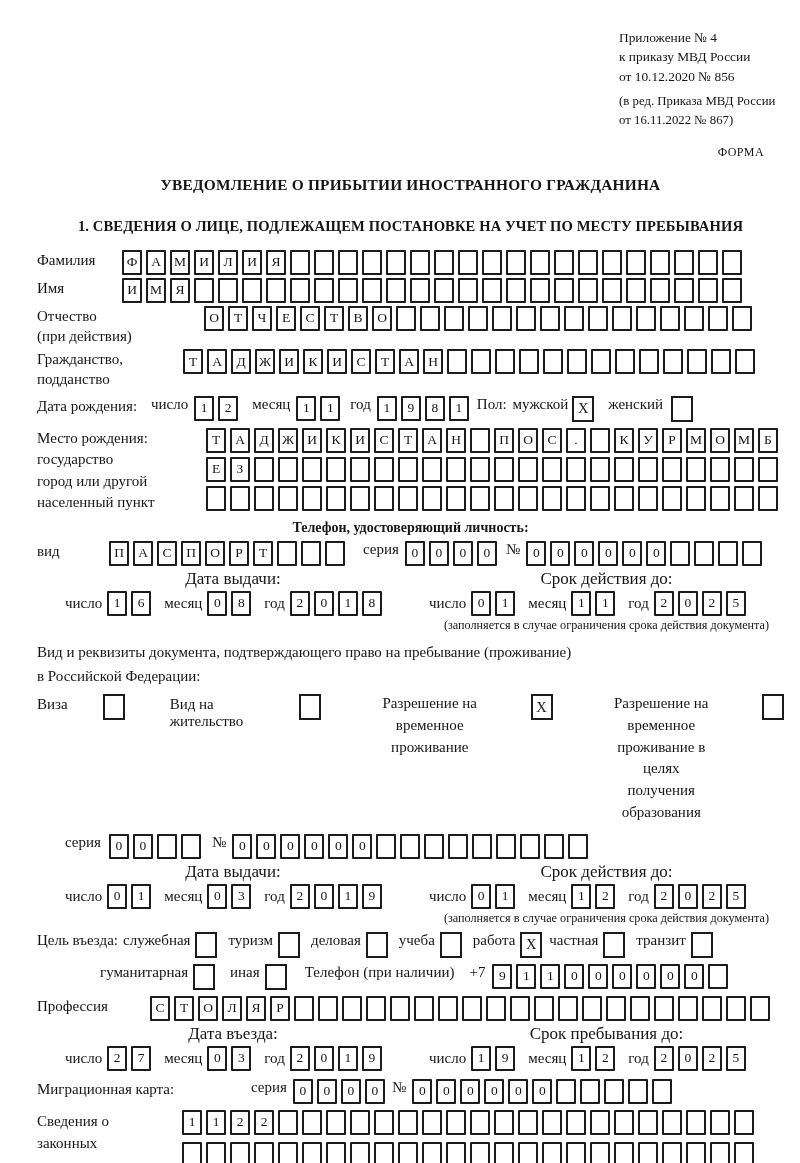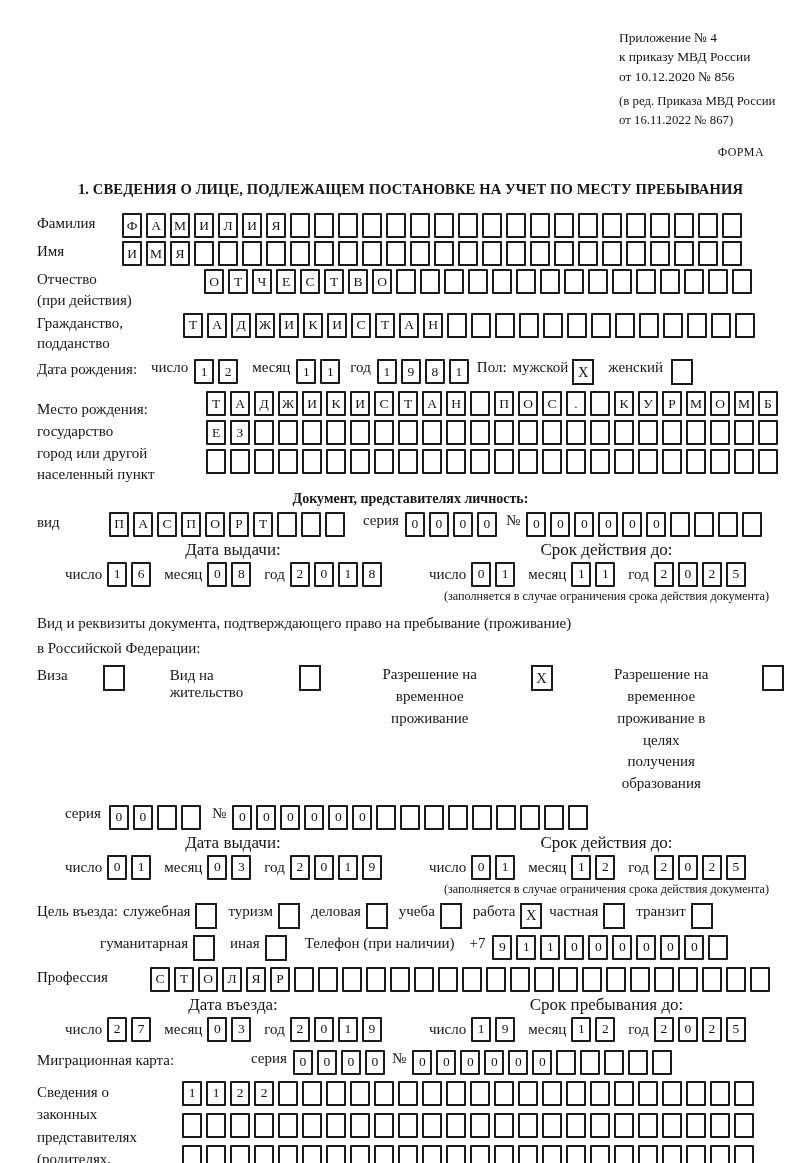--- a/index.html
+++ b/index.html
@@ -73,20 +73,21 @@
     <div class="pre">Приложение № 4
 к приказу МВД России
 от 10.12.2020 № 856</div>
     <div class="pre edition">(в ред. Приказа МВД России
 от 16.11.2022 № 867)</div>
   </div>
 
   <div class="forma">ФОРМА</div>
 
   <div class="title">
+    <div>УВЕДОМЛЕНИЕ О ПРИБЫТИИ ИНОСТРАННОГО ГРАЖДАНИНА</div>
   </div>
 
   <div class="sec-head">1. СВЕДЕНИЯ О ЛИЦЕ, ПОДЛЕЖАЩЕМ ПОСТАНОВКЕ НА УЧЕТ ПО МЕСТУ ПРЕБЫВАНИЯ</div>
 
   <div class="row">
     <div class="lbl w-surname">Фамилия</div>
     <div class="cells">
         <span class="cell">Ф</span>
         <span class="cell">А</span>
         <span class="cell">М</span>
@@ -229,21 +230,21 @@
         <span class="cell">1</span>
       </div>
     <span class="dlbl">Пол:</span>
     <span class="dlbl" style="margin-right:4px;">мужской</span>
     <span class="checkbox">X</span>
     <span class="dlbl" style="margin-left:14px;margin-right:8px;">женский</span>
     <span class="checkbox"></span>
   </div>
 
   <div class="row top mt6">
-    <div class="lbl w-bplace pre" style="line-height:1.44;margin-top:8px;">Место рождения:
+    <div class="lbl w-bplace pre" style="line-height:1.44;">Место рождения:
 государство
 город или другой
 населенный пункт</div>
     <div class="stack">
       <div class="cells">
           <span class="cell">Т</span>
           <span class="cell">А</span>
           <span class="cell">Д</span>
           <span class="cell">Ж</span>
           <span class="cell">И</span>
@@ -315,21 +316,21 @@
           <span class="cell"></span>
           <span class="cell"></span>
           <span class="cell"></span>
           <span class="cell"></span>
           <span class="cell"></span>
           <span class="cell"></span>
         </div>
     </div>
   </div>
 
-  <div class="doc-head">Документ, представителях личность:</div>
+  <div class="doc-head">Телефон, удостоверяющий личность:</div>
 
   <div class="row">
     <div class="lbl w-vid">вид</div>
     <div class="cells" style="margin-right:14px;">
         <span class="cell">П</span>
         <span class="cell">А</span>
         <span class="cell">С</span>
         <span class="cell">П</span>
         <span class="cell">О</span>
         <span class="cell">Р</span>

